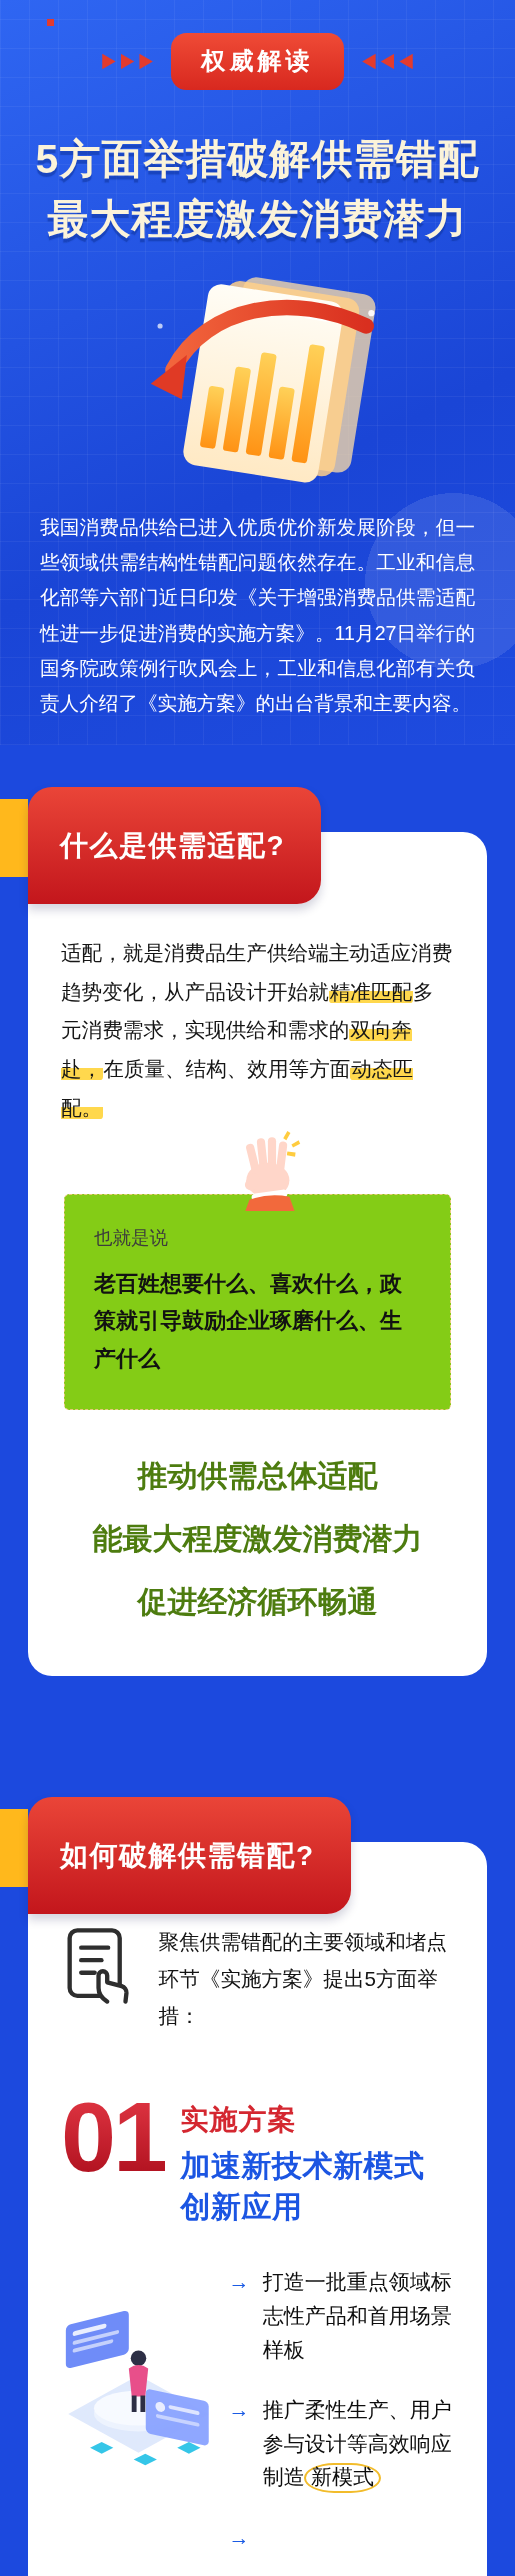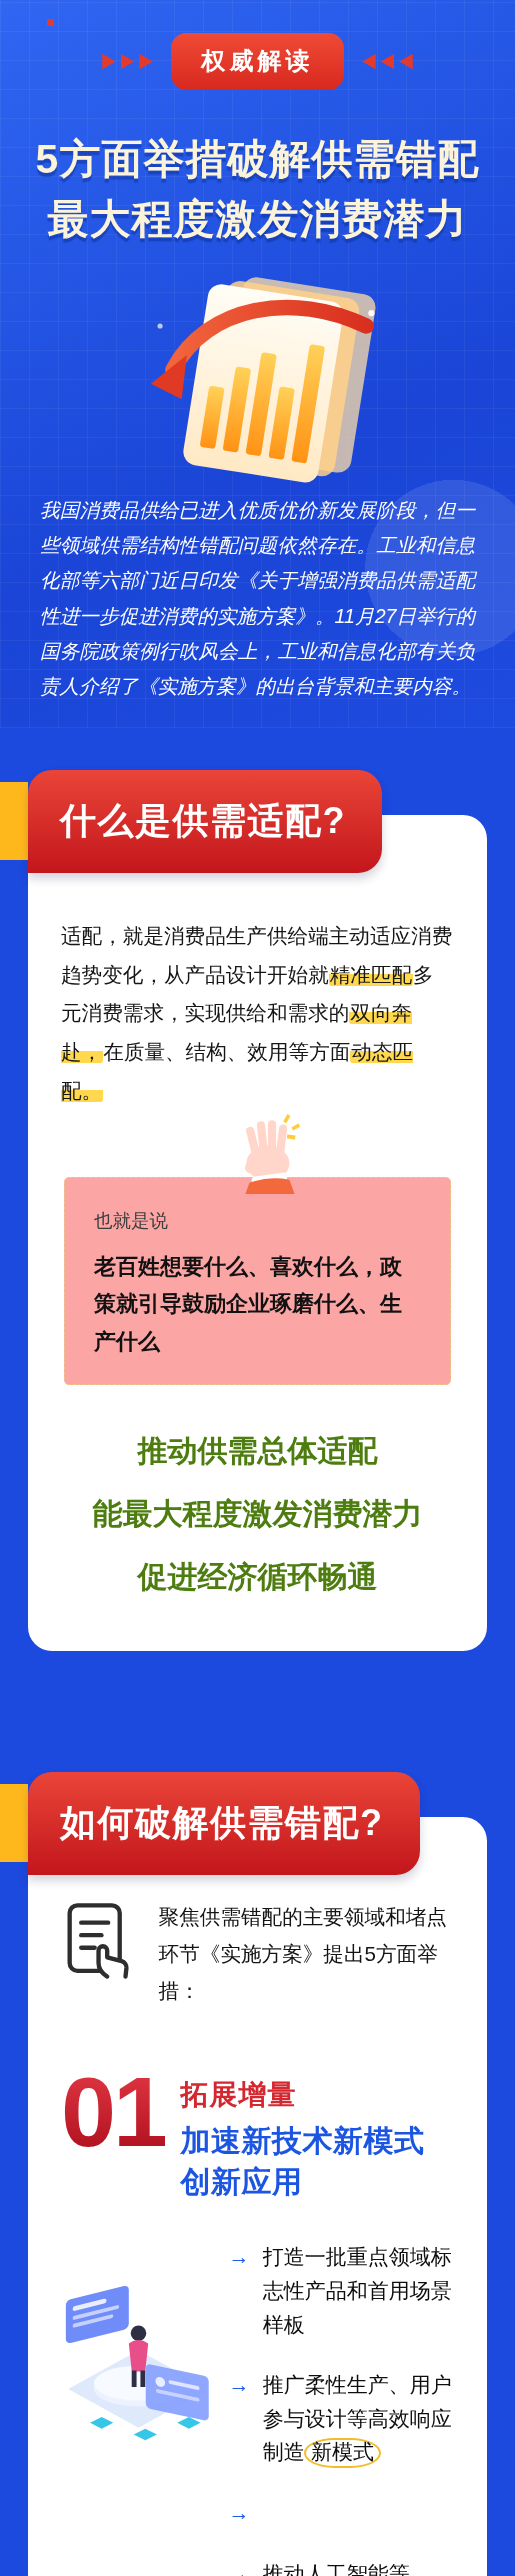--- a/index.html
+++ b/index.html
@@ -30,46 +30,46 @@
     color:#fff;font-size:24px;font-weight:800;letter-spacing:4.1px;
     padding:12.4px 30px;border-radius:15.5px;
   }
   .hero-title{
     margin-top:40px;text-align:center;
     color:#fbf3da;font-size:41px;font-weight:900;letter-spacing:1px;line-height:1.46;
     text-shadow:0 3.6px 1px rgba(12,48,150,.5);
   }
   .hero-illo{display:block;margin:14.4px auto 0;}
   .hero-intro{
-    margin:7px 40px 0;color:#ffffff;font-size:19.6px;line-height:1.8;text-align:justify;font-style:italic;
+    margin:24px 40px 0;color:#ffffff;font-size:19.6px;line-height:1.8;text-align:justify;
   }
   
   .panel{position:relative;margin:0 28px;}
   .panel-1{margin-top:87px;}
   .panel-2{margin-top:166px;}
   .banner{position:absolute;top:-45px;left:-28px;display:flex;z-index:3;}
   .banner-tab{width:28px;height:78px;margin-top:11.3px;background:#ffb81c;}
   .banner-ribbon{
-    height:103px;display:flex;align-items:center;padding:0 36px 0 32px;
+    height:117px;display:flex;align-items:center;padding:0 36px 0 32px;
     background:linear-gradient(180deg,#ea4538 0%,#c3161c 100%);
-    color:#fff;font-size:36px;font-weight:800;letter-spacing:1.5px;
+    color:#fff;font-size:28px;font-weight:800;letter-spacing:1.5px;
     border-radius:24px 24px 24px 0;
     box-shadow:0 5.2px 9.3px rgba(20,20,80,.18);
   }
   .card{background:#fff;border-radius:24px;padding:81px 33px 40px;}
   
   .para{font-size:20.6px;line-height:1.88;color:#161616;}
   .seg-hl{background:linear-gradient(to top,#ffd84d 54%,rgba(255,216,77,0) 54%);border-radius:3.1px;padding:0 1px;}
   .seg-circle{
     display:inline-block;border:2.1px solid #f2bc2b;border-radius:48%/62%;
     padding:0 5.2px 1px;margin:0 -1px;line-height:1.18;
   }
   .note{
-    position:relative;margin:66px 3.1px 34px;padding:30px 29px 24px;
-    background:#fca5a5;border:1.5px dashed #eac87e;border-radius:5.2px;
+    position:relative;margin:66px 3.1px 34px;padding:30px 29px 32px;
+    background:#84cc16;border:1.5px dashed #eac87e;border-radius:5.2px;
   }
   .note-hand{position:absolute;top:-66px;left:44%;}
   .note-label{font-size:18.5px;color:#3c3c3c;}
   .note-bold{margin-top:15.5px;font-size:22px;font-weight:800;color:#121212;line-height:1.7;}
   .blue-lines{margin:23px 0 3.1px;text-align:center;color:#4d7c0f;font-weight:800;font-size:30px;line-height:2.1;}
   
   .lead-row{display:flex;align-items:flex-start;gap:20.6px;margin-bottom:10.3px;}
   .lead-text{font-size:20.6px;line-height:1.8;color:#141414;flex:1;}
   .measure{margin-top:56px;}
   .m-head{display:flex;align-items:flex-start;gap:15.5px;}
@@ -199,21 +199,21 @@
         <line x1="42" y1="100" x2="70" y2="100"></line>
         <path d="M96,160 c-10,-6 -18,-16 -18,-28 v-26 a9,9 0 0 1 18,0 v14 l30,8 a14,14 0 0 1 10,14 l-2,18" fill="#fff"></path>
       </svg>
       <div class="lead-text">聚焦供需错配的主要领域和堵点环节《实施方案》提出5方面举措：</div>
     </div>
 
     <div class="measure">
       <div class="m-head">
         <div class="m-num">01</div>
         <div class="m-titles">
-          <div class="m-red">拓展增量</div>
+          <div class="m-red">实施方案</div>
           <div class="m-blue">加速新技术新模式创新应用</div>
         </div>
       </div>
       <div class="sec-body">
         <svg class="iso-col" width="155" height="227" viewBox="0 0 320 460">
           <polygon points="160,250 305,330 160,410 15,330" fill="#dfe9fc"></polygon>
           <ellipse cx="160" cy="330" rx="92" ry="36" fill="#edf3fe"></ellipse>
           <ellipse cx="160" cy="318" rx="92" ry="36" fill="#f7faff"></ellipse>
           <g transform="skewY(-14)">
             <rect x="10" y="150" width="130" height="90" rx="10" fill="#6f8cf8"></rect>

